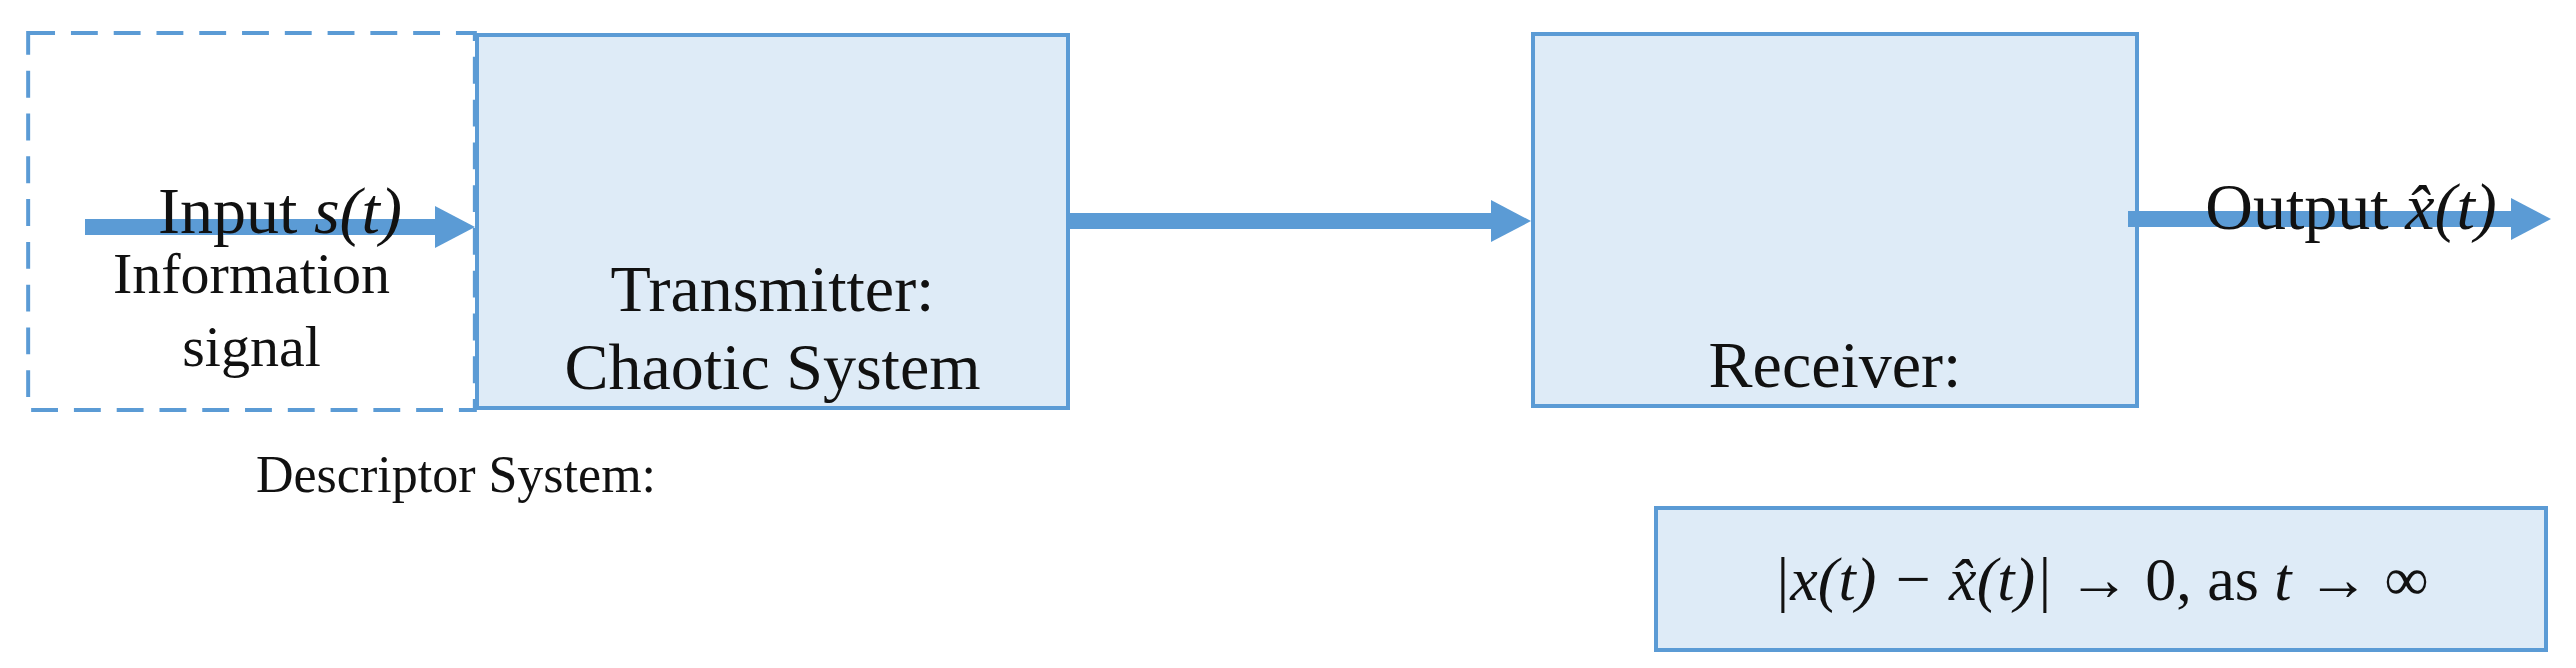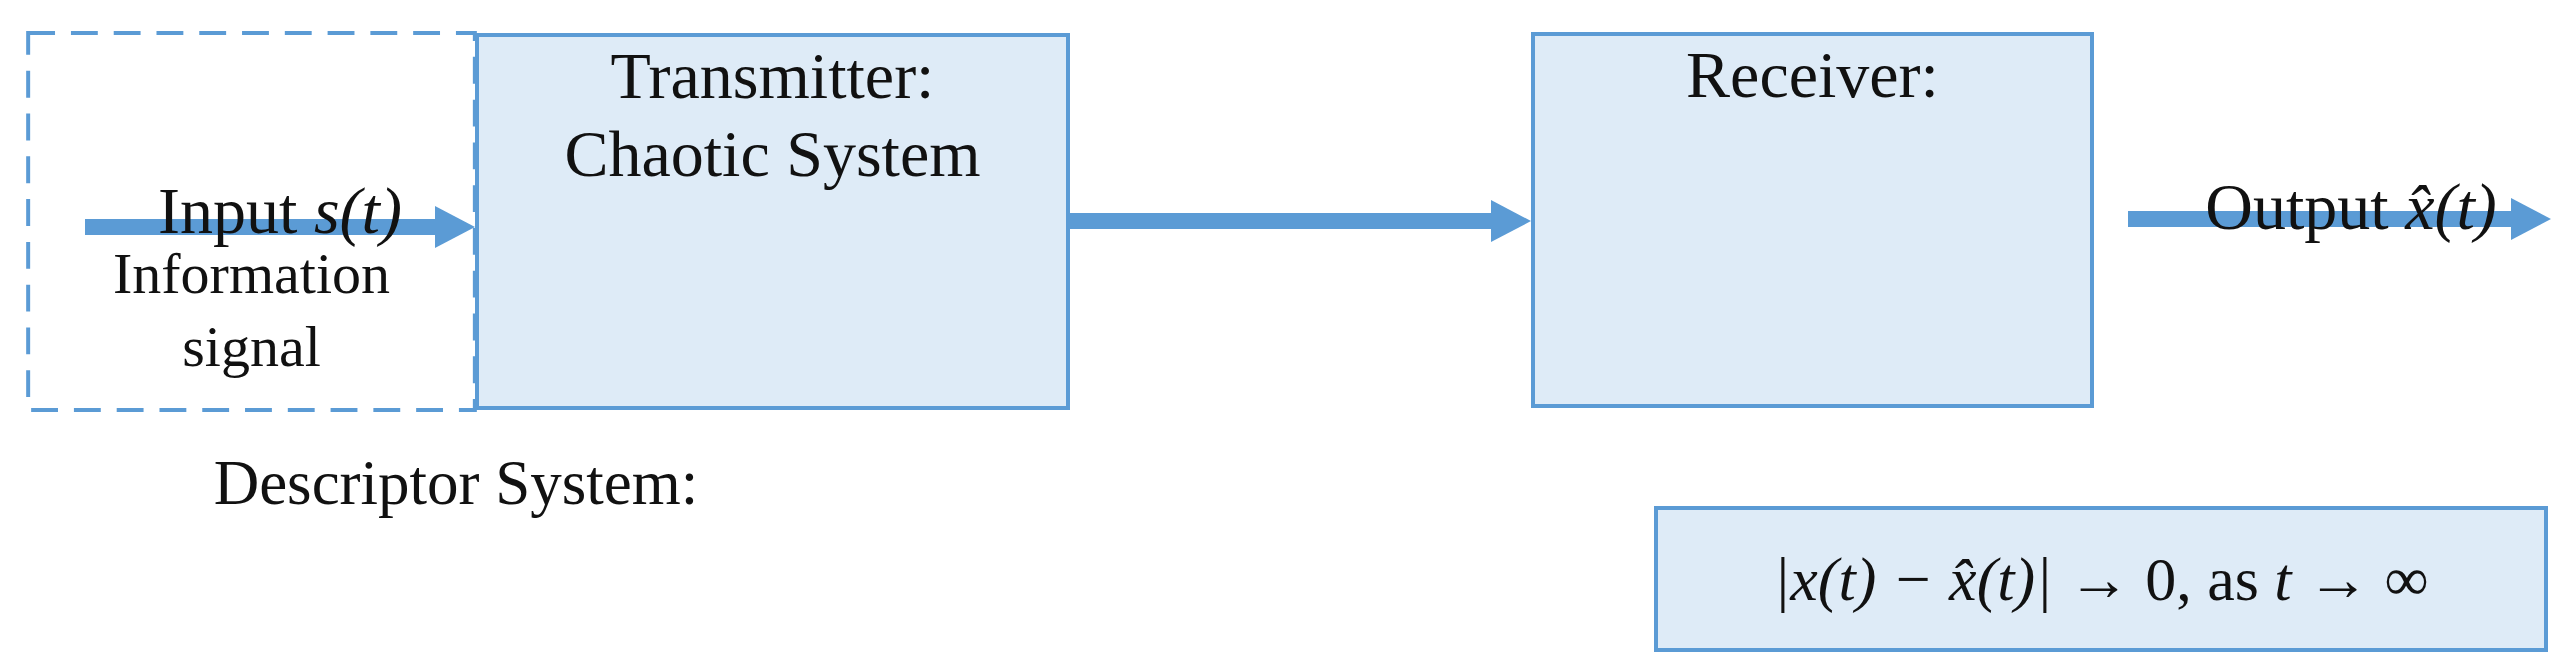--- a/index.html
+++ b/index.html
@@ -15,21 +15,21 @@
     font-family:"Liberation Serif", serif;
     color:var(--text);
   }
   .canvas{position:relative;width:2576px;height:669px;overflow:hidden;background:var(--background);}
 
   .box{
     position:absolute;
     background:var(--box-fill);
     border:4px solid var(--accent);
     box-sizing:border-box;
-    display:flex;align-items:flex-start;justify-content:center;
+    display:flex;align-items:flex-end;justify-content:center;
     text-align:center;
   }
   .box-label{font-size:66px;line-height:1.18;}
 
   .dashed-svg{position:absolute;}
 
   .label{
     position:absolute;
     text-align:center;
     font-size:66px;
@@ -49,21 +49,21 @@
   .head{
     position:absolute;width:0;height:0;
     border-top:21px solid transparent;
     border-bottom:21px solid transparent;
     border-left:40px solid var(--accent);
   }
 
   .caption{
     position:absolute;
     text-align:center;
-    font-size:63px;
+    font-size:52px;
     line-height:1.5;
   }
 
   .formula-box{
     position:absolute;
     background:var(--box-fill);
     border:4px solid var(--accent);
     box-sizing:border-box;
     display:flex;align-items:center;justify-content:center;
     font-size:62px;
@@ -80,21 +80,21 @@
     <rect x="4" y="4" width="449" height="379" fill="none" stroke="#5B9BD5" stroke-width="4" stroke-dasharray="27 16"></rect>
   </svg>
 
   <div class="box" style="left:475px;top:33px;width:595px;height:377px;">
     <div class="box-label">
       <div>Transmitter:</div>
       <div>Chaotic System</div>
     </div>
   </div>
 
-  <div class="box" style="left:1531px;top:32px;width:563px;height:376px;">
+  <div class="box" style="left:1531px;top:32px;width:608px;height:376px;">
     <div class="box-label">
       <div>Receiver:</div>
     </div>
   </div>
 
   <div class="shaft" style="left:85px;top:219px;width:350px;height:16px;"></div>
   <div class="head" style="left:435px;top:206px;"></div>
 
   <div class="shaft" style="left:1070px;top:213px;width:421px;height:16px;"></div>
   <div class="head" style="left:1491px;top:200px;"></div>

